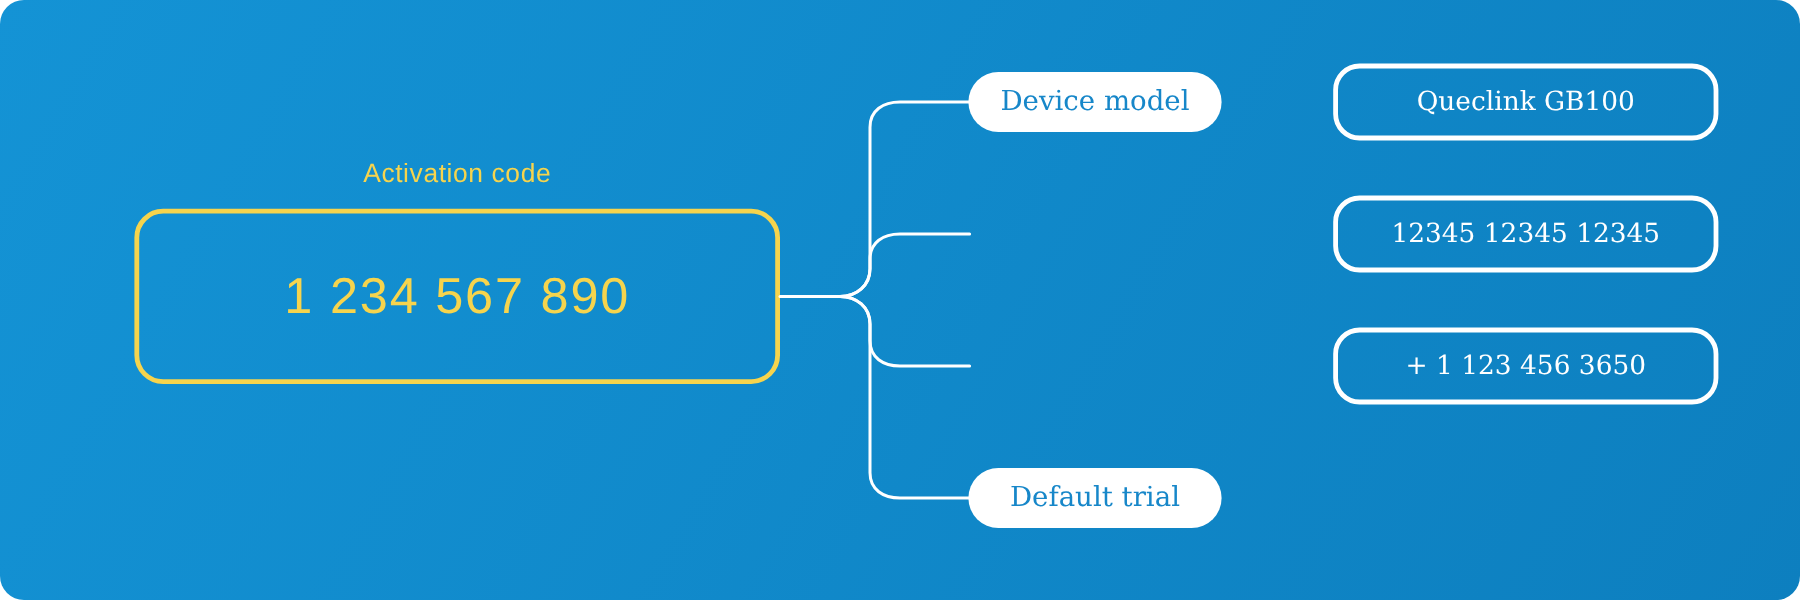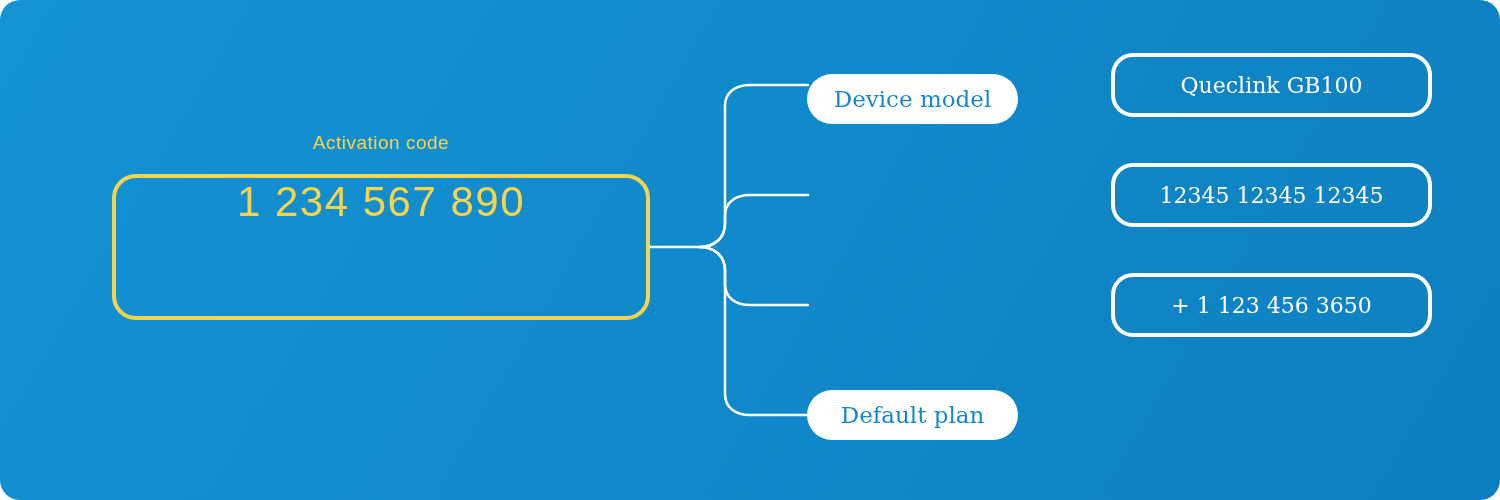--- a/index.html
+++ b/index.html
@@ -17,33 +17,34 @@
     font-family: "DejaVu Sans", sans-serif;
   }
   .act-label {
     position: absolute;
     left: 112px;
     top: 132px;
     width: 538px;
     text-align: center;
     color: var(--accent_yellow, #F6D44D);
     font-family: "Liberation Sans", "DejaVu Sans", sans-serif;
-    font-size: 19px;
+    font-size: 22px;
     letter-spacing: 0.5px;
   }
   .act-box {
     position: absolute;
     left: 112px;
     top: 174px;
     width: 538px;
     height: 146px;
     box-sizing: border-box;
     border: 4px solid var(--accent_yellow, #F6D44D);
     border-radius: 24px;
     display: flex;
+    align-items: center;
     justify-content: center;
   }
   .act-code {
     color: var(--accent_yellow, #F6D44D);
     font-family: "Liberation Sans", "DejaVu Sans", sans-serif;
     font-size: 42px;
     letter-spacing: 1.5px;
     white-space: nowrap;
   }
   .connectors {
@@ -109,32 +110,32 @@
   </div>
 
   <svg class="connectors" viewBox="0 0 1500 500">
     <path d="M650 247 H700"></path>
     <path d="M700 247 C714 247, 725 238, 725 224 L725 106 C725 92, 736 85, 750 85 L808 85"></path>
     <path d="M700 247 C714 247, 725 238, 725 224 L725 216 C725 202, 736 195, 750 195 L808 195"></path>
     <path d="M700 247 C714 247, 725 256, 725 270 L725 284 C725 298, 736 305, 750 305 L808 305"></path>
     <path d="M700 247 C714 247, 725 256, 725 270 L725 394 C725 408, 736 415, 750 415 L808 415"></path>
   </svg>
 
-  <div class="pill" style="top:74px">
+  <div class="pill" style="top:60px">
     <span>Device model</span>
   </div>
   <div class="vbox" style="top:53px">
     <span>Queclink GB100</span>
   </div>
 
   <div class="vbox" style="top:163px">
     <span>12345 12345 12345</span>
   </div>
 
   <div class="vbox" style="top:273px">
     <span>+ 1 123 456 3650</span>
   </div>
 
   <div class="pill" style="top:390px">
-    <span>Default plan</span>
+    <span>Default trial</span>
   </div>
 
 </div>
 
 </body></html>

